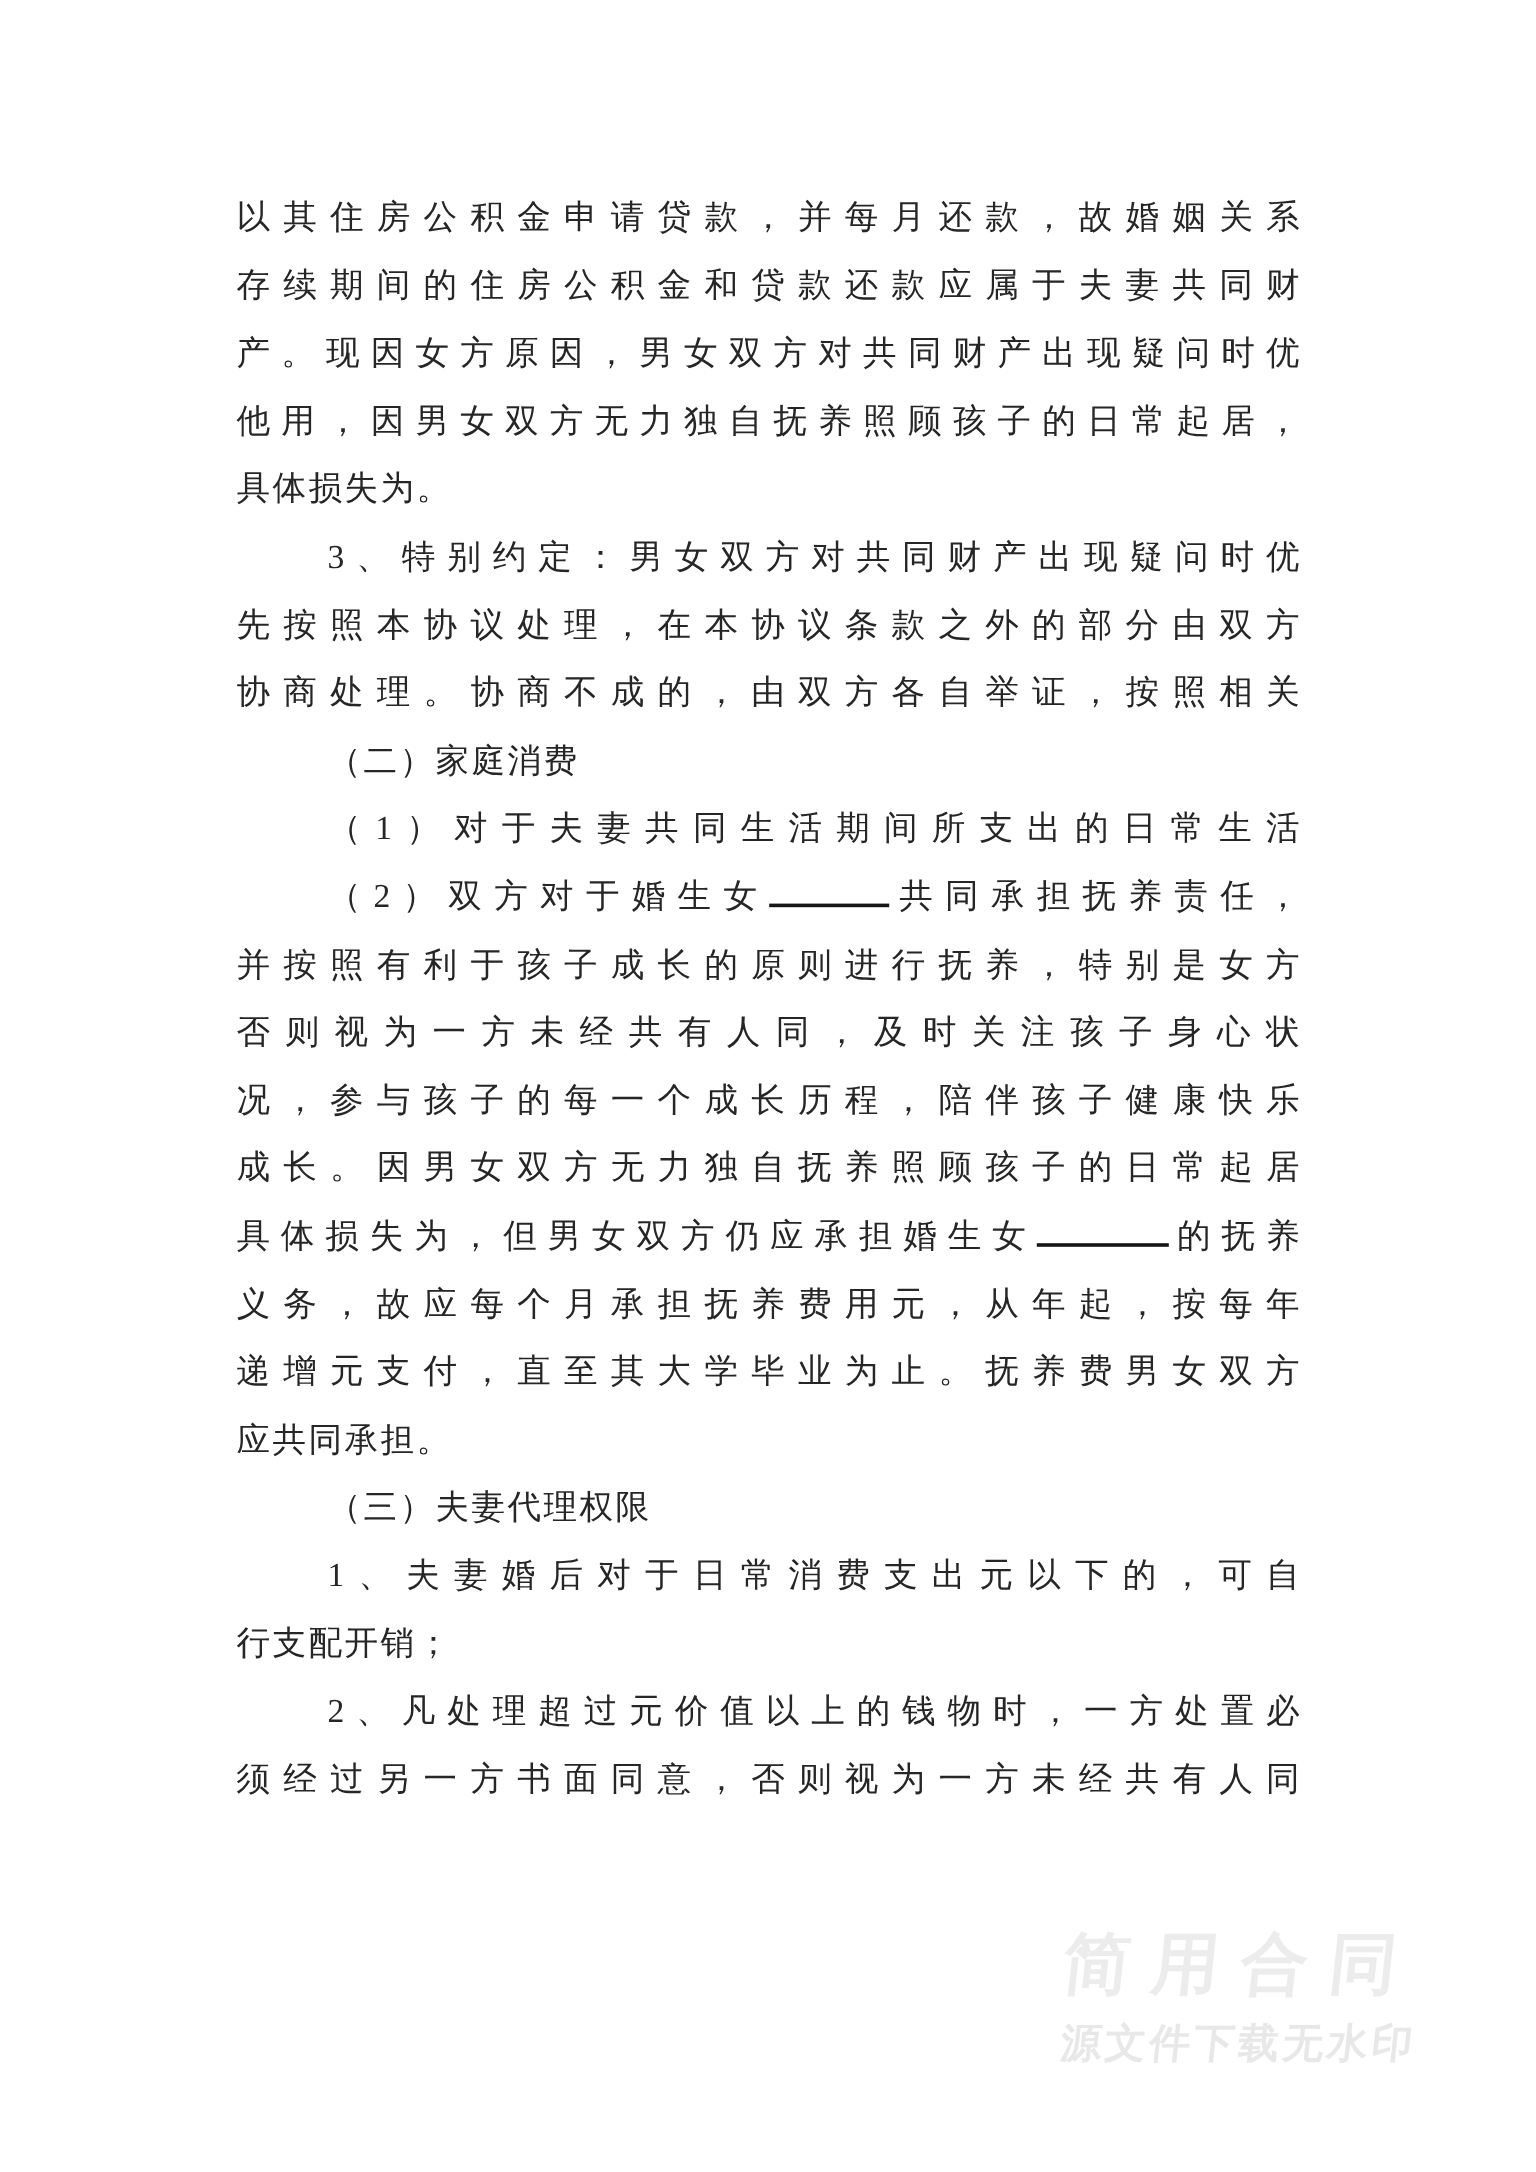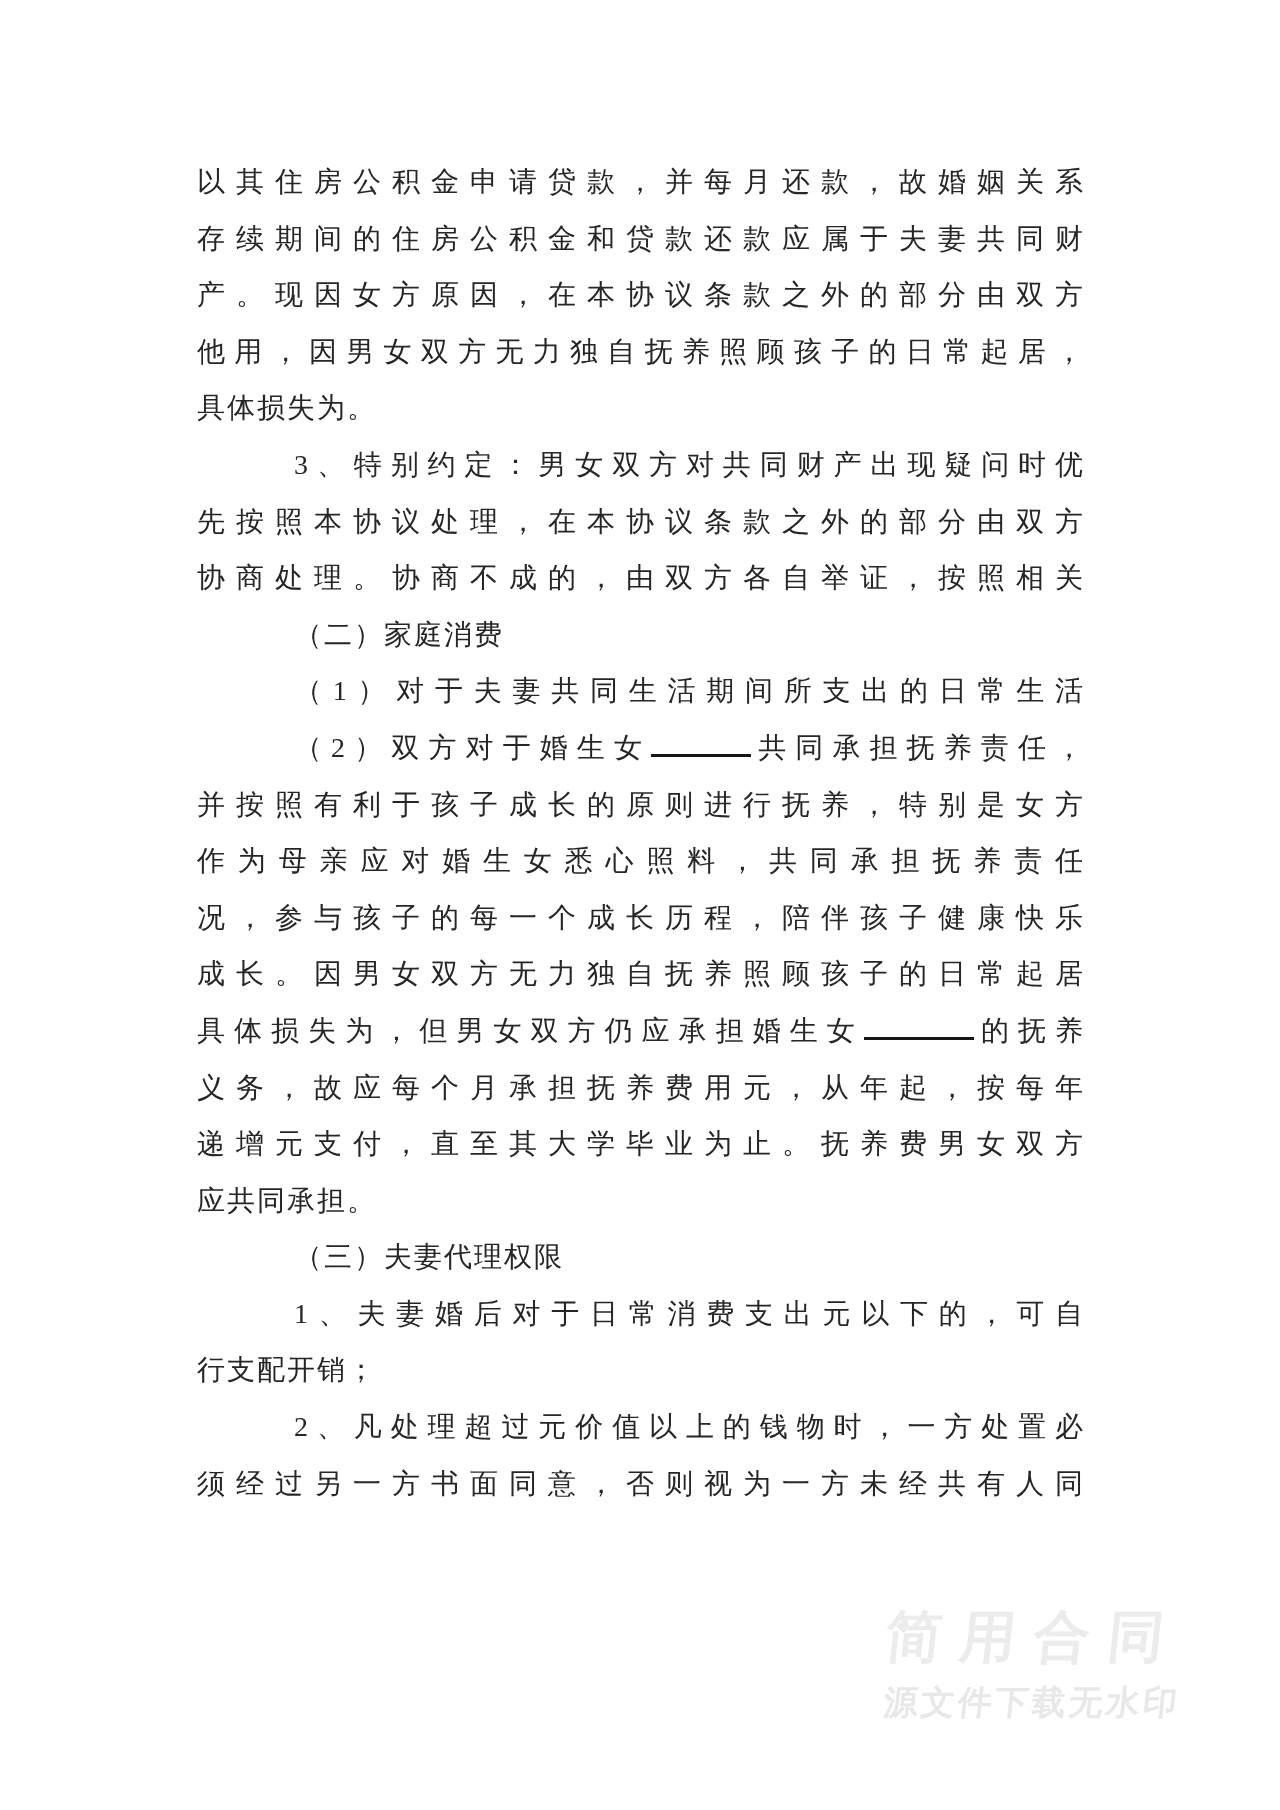--- a/index.html
+++ b/index.html
@@ -29,21 +29,20 @@
     height: 56.6px;
     line-height: 56.6px;
     text-align: justify;
     overflow: visible;
   }
   .line.fill {
     text-align-last: justify;
   }
   .line.indent {
     text-indent: 76px;
-    margin-left: 21px;
   }
   .blank {
     display: inline-block;
     height: 0.68em;
     border-bottom: 3px solid #161616;
   }
   .watermark {
     position: absolute;
     z-index: 1;
     left: 0;
@@ -80,31 +79,31 @@
 <div class="page">
 
   <div class="watermark">
     <div class="wm1" style="color: rgb(236, 236, 236);">简用合同</div>
     <div class="wm2" style="color: rgb(232, 232, 232);">源文件下载无水印</div>
   </div>
 
   <div class="doc" id="doc-body" style="color: rgb(38, 38, 38);">
       <div class="line fill"><span>以其住房公积金申请贷款，并每月还款，故婚姻关系</span></div>
       <div class="line fill"><span>存续期间的住房公积金和贷款还款应属于夫妻共同财</span></div>
-      <div class="line fill"><span>产。现因女方原因，在本协议条款之外的部分由双方</span></div>
+      <div class="line fill"><span>产。现因女方原因，男女双方对共同财产出现疑问时优</span></div>
       <div class="line fill"><span>他用，因男女双方无力独自抚养照顾孩子的日常起居，</span></div>
       <div class="line"><span>具体损失为。</span></div>
       <div class="line fill indent"><span>3、特别约定：男女双方对共同财产出现疑问时优</span></div>
       <div class="line fill"><span>先按照本协议处理，在本协议条款之外的部分由双方</span></div>
       <div class="line fill"><span>协商处理。协商不成的，由双方各自举证，按照相关</span></div>
       <div class="line indent"><span>（二）家庭消费</span></div>
       <div class="line fill indent"><span>（1）对于夫妻共同生活期间所支出的日常生活</span></div>
       <div class="line fill indent"><span>（2）双方对于婚生女</span><span class="blank" style="width: 100px; border-bottom-color: rgb(22, 22, 22);"></span><span>共同承担抚养责任，</span></div>
       <div class="line fill"><span>并按照有利于孩子成长的原则进行抚养，特别是女方</span></div>
-      <div class="line fill"><span>作为母亲应对婚生女悉心照料，共同承担抚养责任</span></div>
+      <div class="line fill"><span>否则视为一方未经共有人同，及时关注孩子身心状</span></div>
       <div class="line fill"><span>况，参与孩子的每一个成长历程，陪伴孩子健康快乐</span></div>
       <div class="line fill"><span>成长。因男女双方无力独自抚养照顾孩子的日常起居</span></div>
       <div class="line fill"><span>具体损失为，但男女双方仍应承担婚生女</span><span class="blank" style="width: 110px; border-bottom-color: rgb(22, 22, 22);"></span><span>的抚养</span></div>
       <div class="line fill"><span>义务，故应每个月承担抚养费用元，从年起，按每年</span></div>
       <div class="line fill"><span>递增元支付，直至其大学毕业为止。抚养费男女双方</span></div>
       <div class="line"><span>应共同承担。</span></div>
       <div class="line indent"><span>（三）夫妻代理权限</span></div>
       <div class="line fill indent"><span>1、夫妻婚后对于日常消费支出元以下的，可自</span></div>
       <div class="line"><span>行支配开销；</span></div>
       <div class="line fill indent"><span>2、凡处理超过元价值以上的钱物时，一方处置必</span></div>

